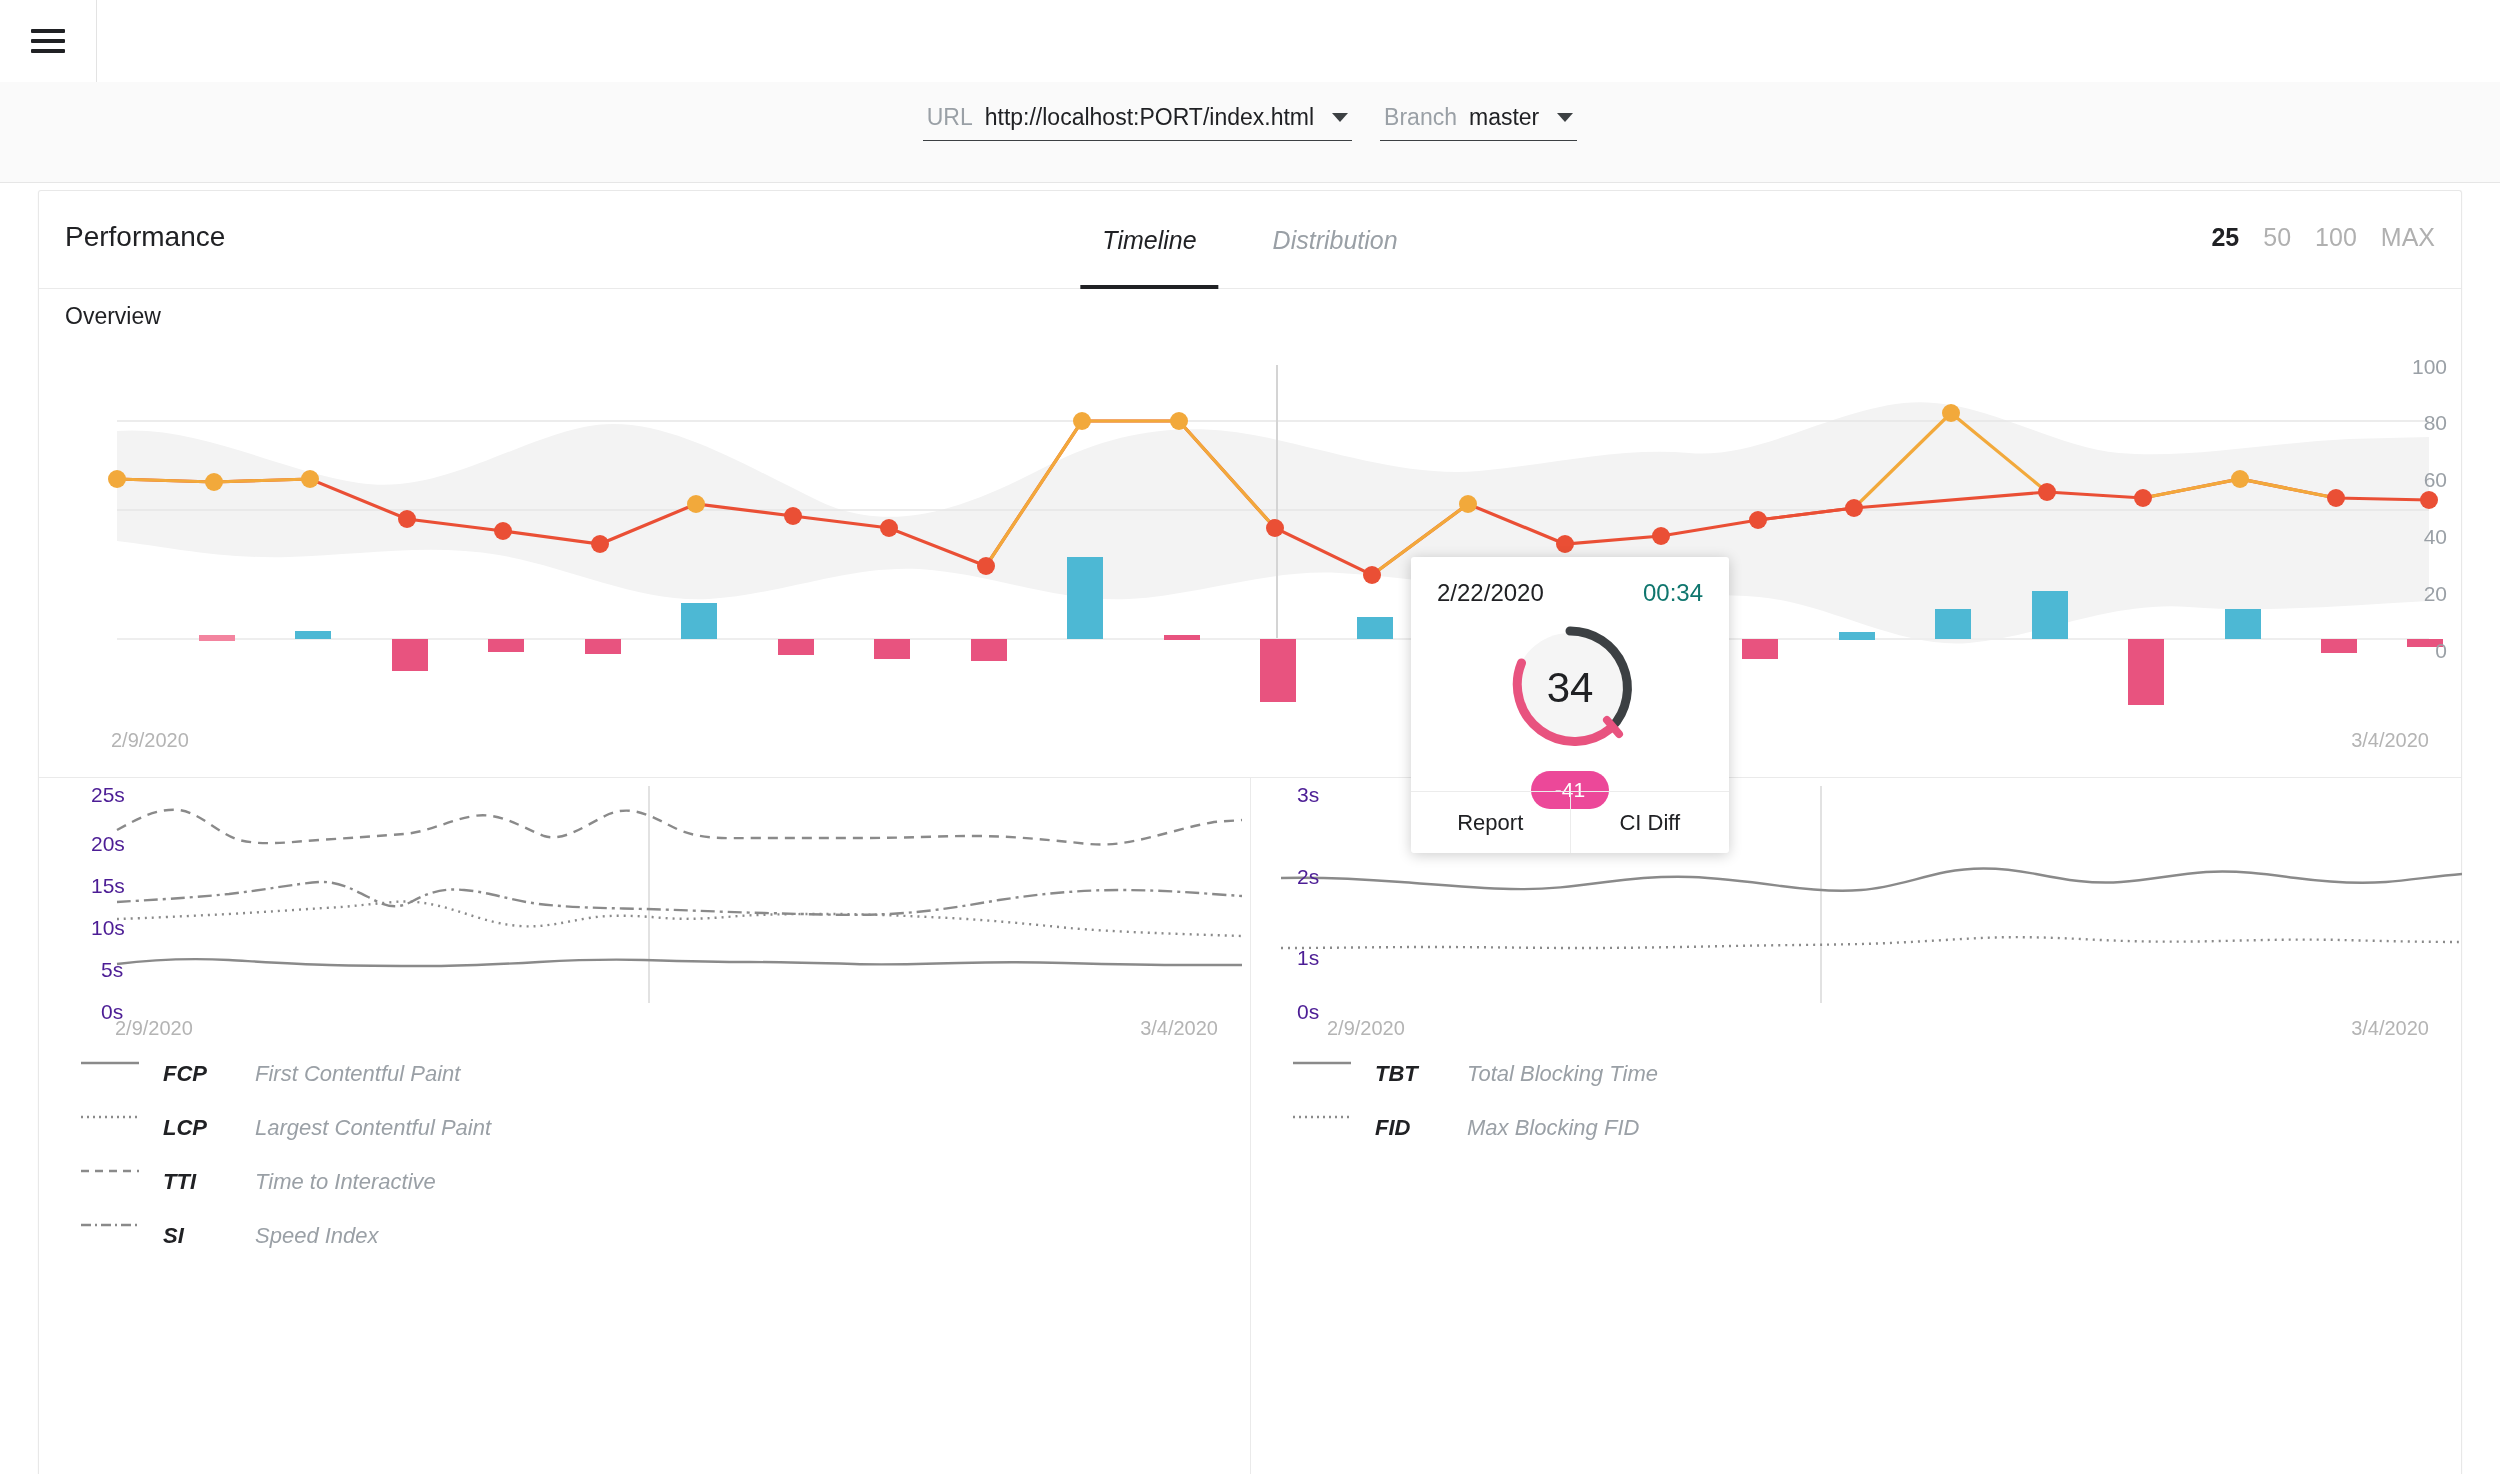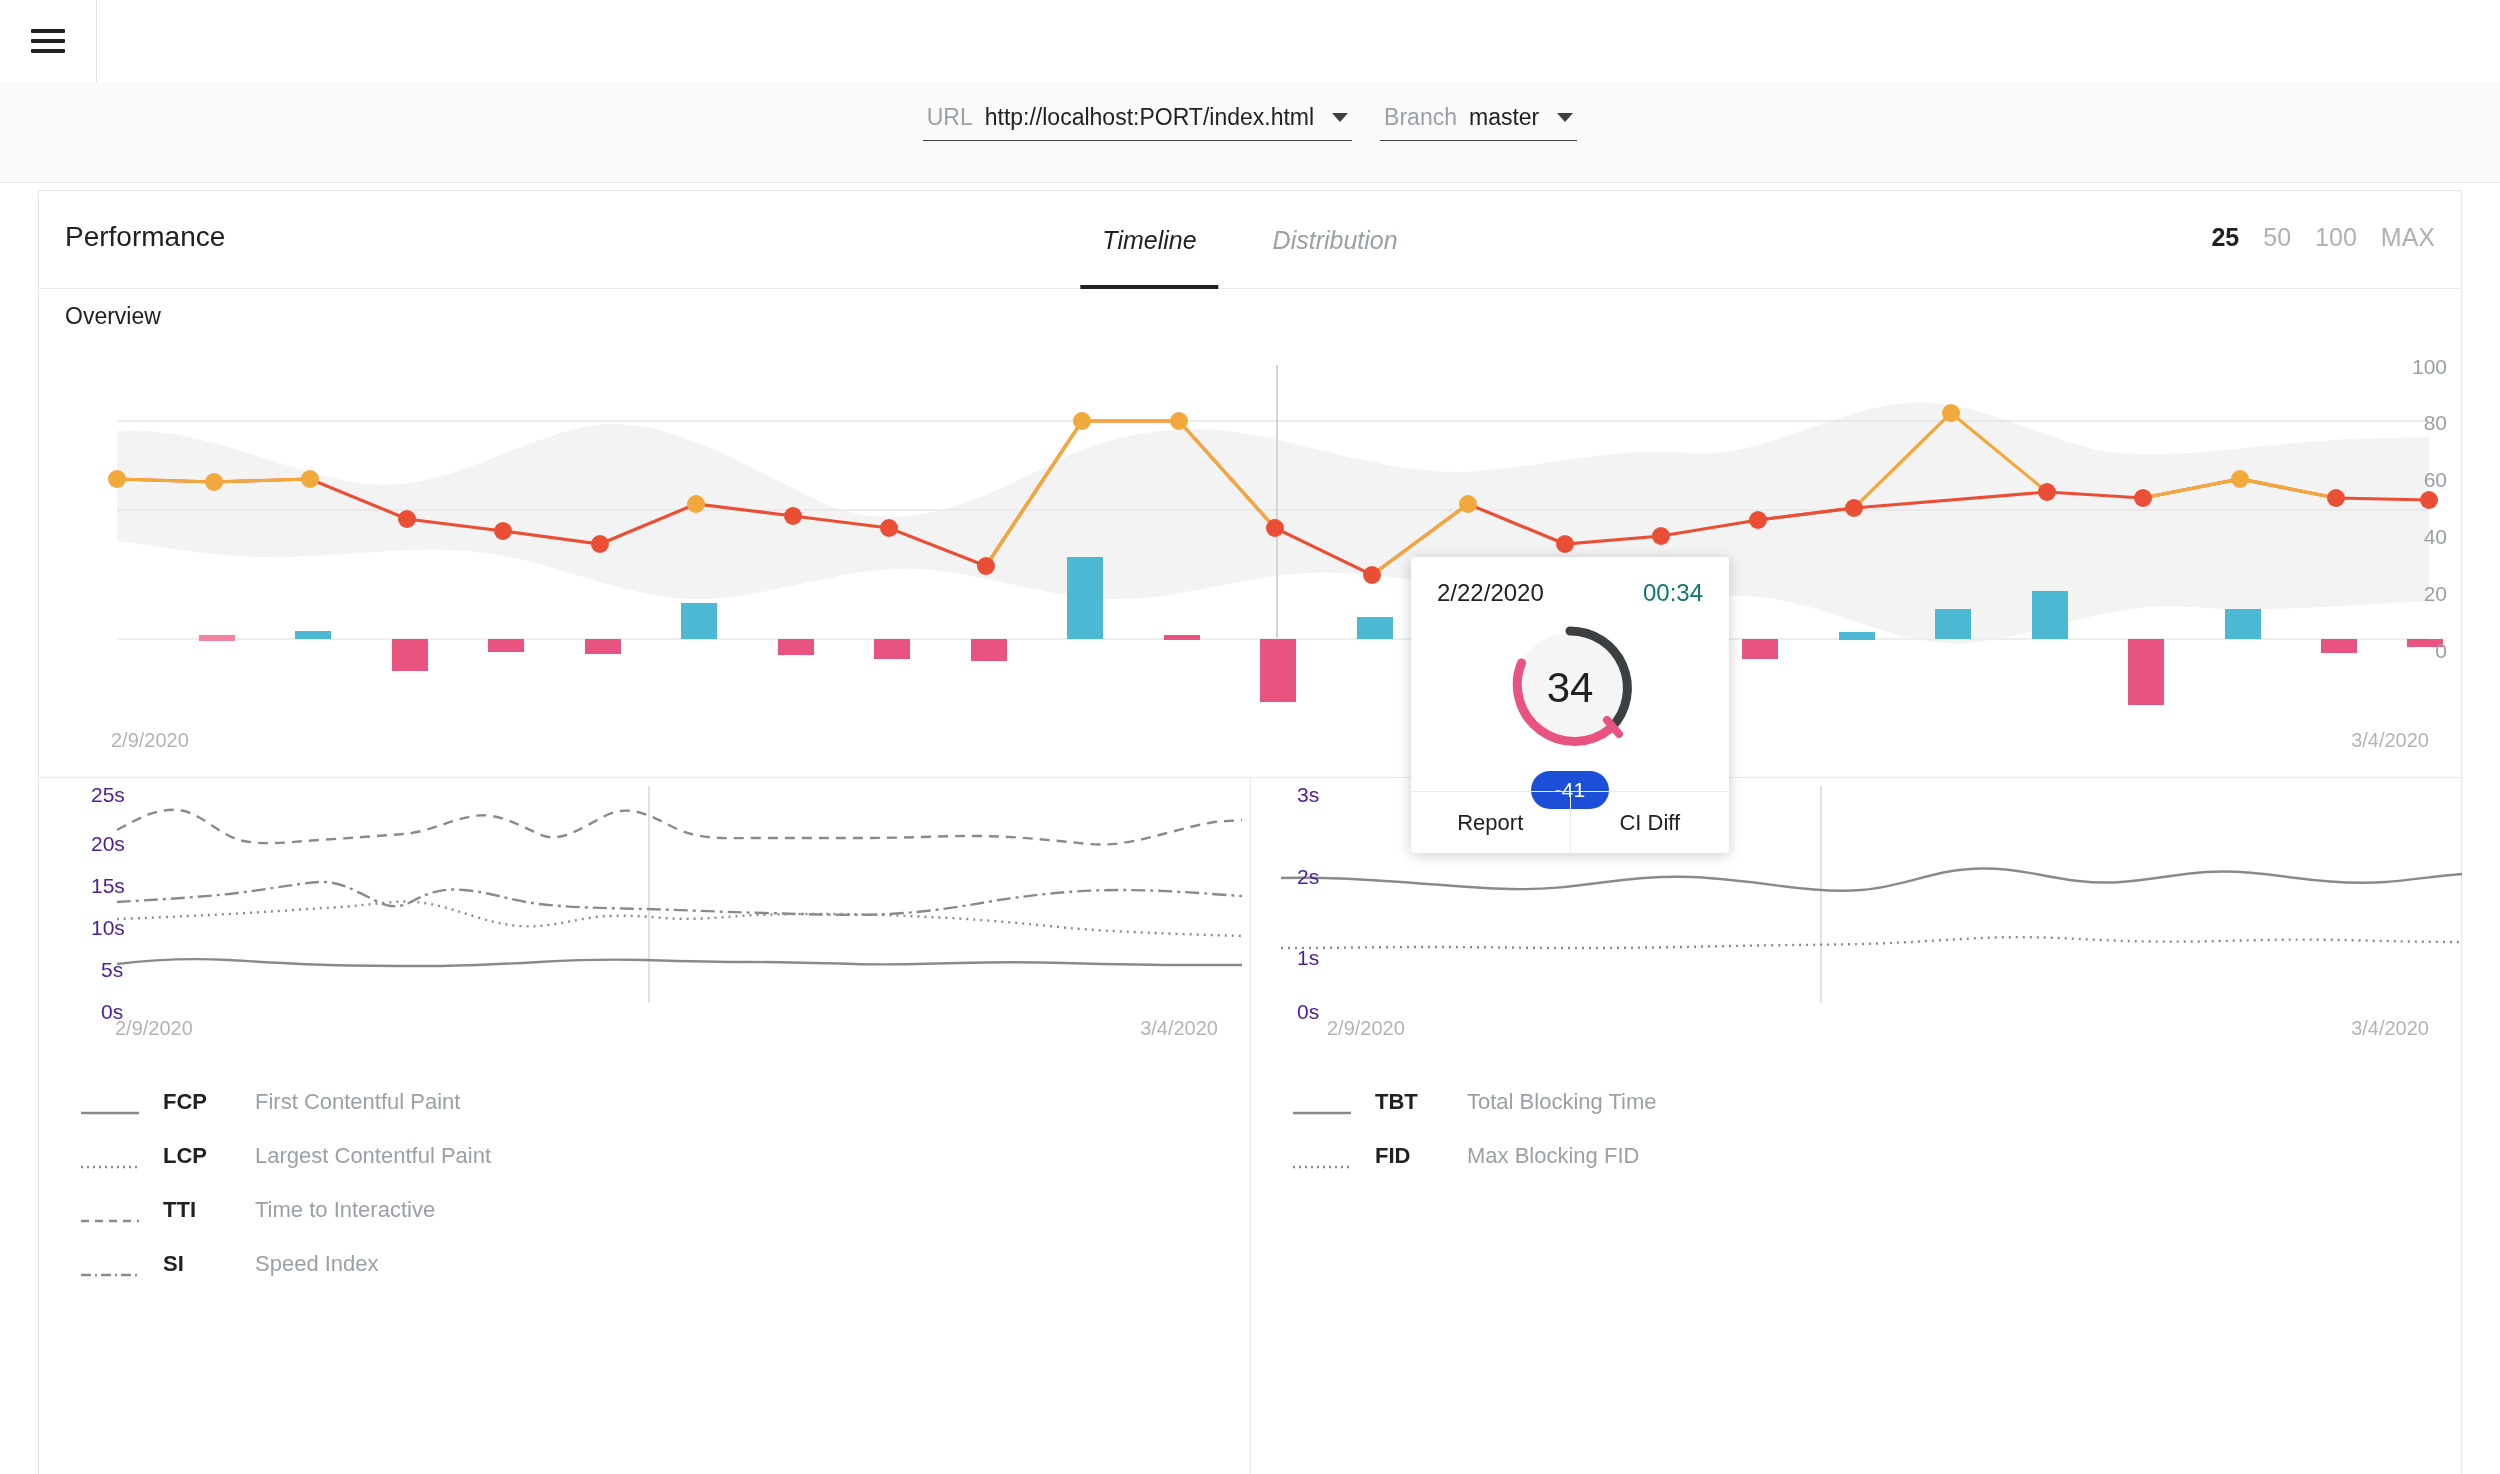--- a/index.html
+++ b/index.html
@@ -148,21 +148,21 @@
   .gauge-wrap {
     position: relative; width: 134px; height: 134px; margin: 14px auto 0 auto;
   }
   .gauge-num {
     position: absolute; left: 0; top: 0; width: 134px; height: 134px;
     display: flex; align-items: center; justify-content: center;
     font-size: 42px; color: #202124;
   }
   .delta-badge {
     margin: 16px auto 12px auto; width: 78px; height: 38px;
-    background: #1d4ed8; border-radius: 19px; color: #ffffff;
+    background: #ec4899; border-radius: 19px; color: #ffffff;
     font-size: 21px; display: flex; align-items: center; justify-content: center;
   }
   .tooltip-actions {
     position: absolute; left: 0; bottom: 0; width: 318px; height: 62px;
     border-top: 1px solid #ececec; display: flex;
   }
   .tt-btn {
     flex: 1; display: flex; align-items: center; justify-content: center;
     font-size: 22px; color: #202124; cursor: pointer;
   }
@@ -184,21 +184,21 @@
   .sc-date-left {
     position: absolute; left: 76px; top: 239px; font-size: 20px; color: #b4b4b4;
   }
   .sc-date-right {
     position: absolute; right: 32px; top: 239px; font-size: 20px; color: #b4b4b4;
   }
   .legend {
     position: absolute; left: 42px; top: 283px; width: 1100px;
   }
   .legend-row {
-    display: flex; align-items: flex-end; height: 54px;
+    display: flex; align-items: flex-start; height: 54px; font-style: italic;
   }
   .legend-swatch { width: 58px; height: 4px; flex: none; }
   .legend-abbr {
     width: 70px; margin-left: 24px; font-size: 22px; color: #202124; font-weight: 700;
   }
   .legend-name { margin-left: 22px; font-size: 22px; color: #9aa0a6; }
 </style>
 </head>
 <body>
 

